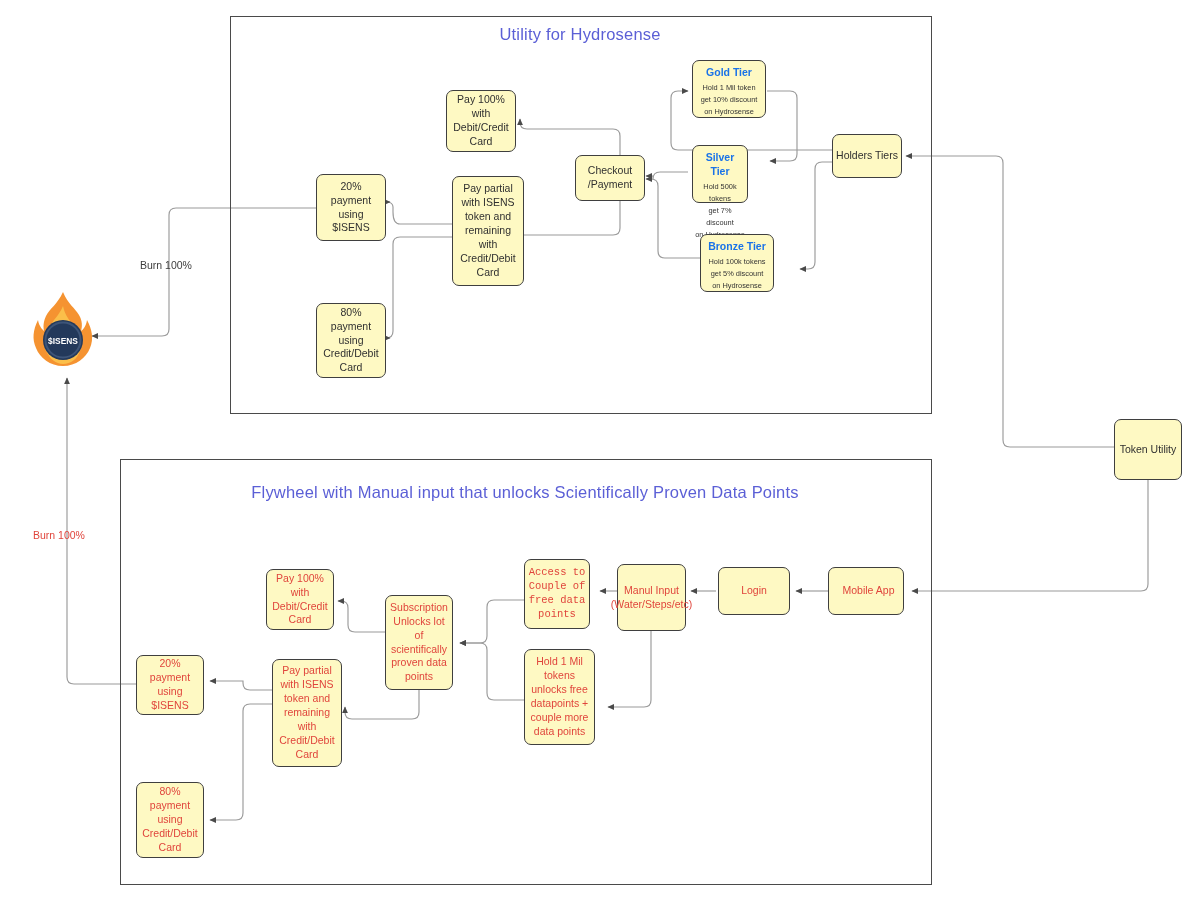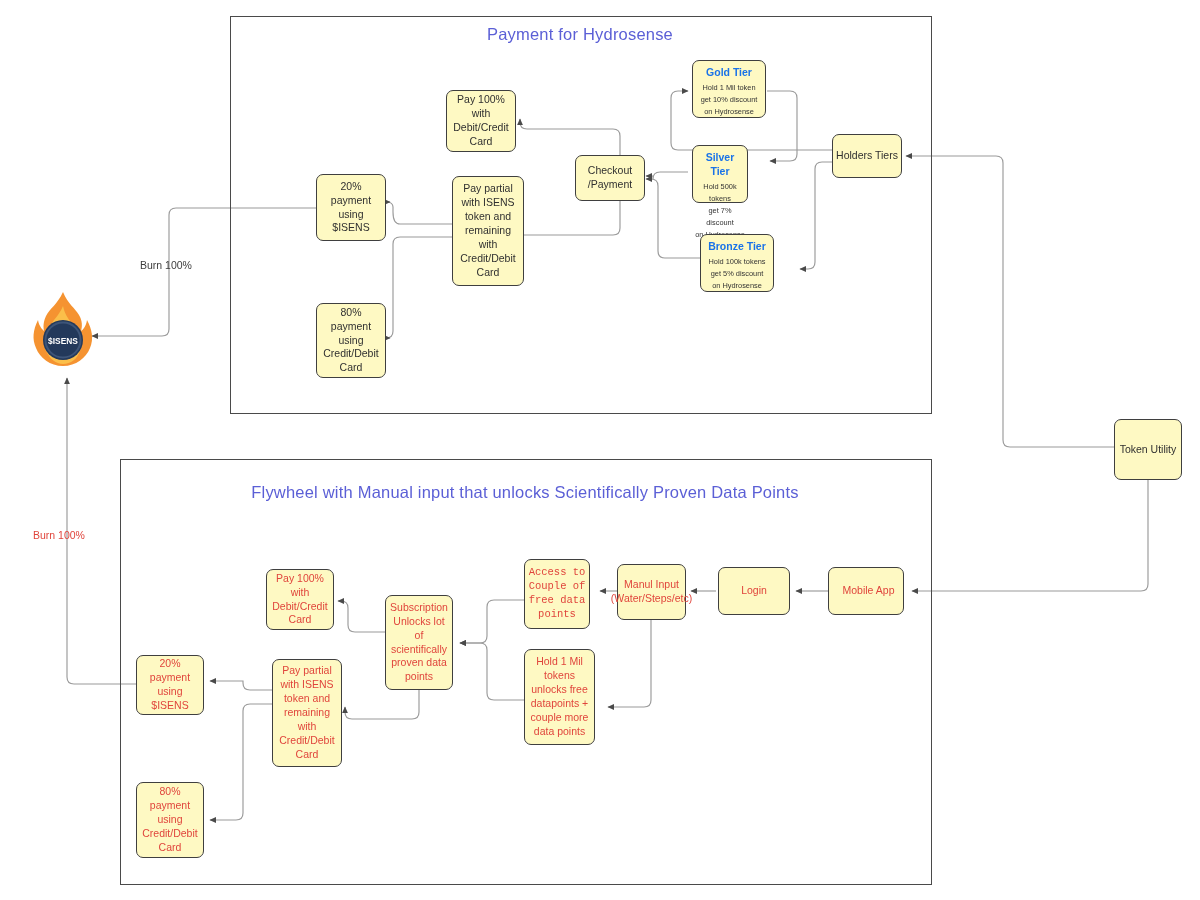--- a/index.html
+++ b/index.html
@@ -87,21 +87,21 @@
 
       <path d="M272,690 L250,690 Q243,690 243,683 L243,681 L210,681"></path>
 
       <path d="M272,704 L250,704 Q243,704 243,711 L243,813 Q243,820 236,820 L210,820"></path>
 
       <path d="M136,684 L74,684 Q67,684 67,677 L67,378"></path>
     </g>
   </svg>
 
   <div class="group-box" style="left:230px;top:16px;width:700px;height:396px;"></div>
-  <div class="group-title" style="left:230px;top:25px;width:700px;">Payment for Hydrosense</div>
+  <div class="group-title" style="left:230px;top:25px;width:700px;">Utility for Hydrosense</div>
 
   <div class="group-box" style="left:120px;top:459px;width:810px;height:424px;"></div>
   <div class="group-title" style="left:120px;top:483px;width:810px;">Flywheel with Manual input that unlocks Scientifically Proven Data Points</div>
 
   <div id="burn-token">
     <svg width="66" height="78" viewBox="0 0 66 78">
       <path d="M33 2 C27 15 20 18 16 26 C12 34 14 41 14 41 C14 41 9 37 8 30
                C3 40 2 49 6 58 C10 68 20 76 33 76 C46 76 56 68 60 58
                C64 49 62 39 57 30 C56 38 51 41 51 41 C51 41 54 33 49 25
                C45 18 38 14 33 2 Z" fill="#f59331"></path>
@@ -149,21 +149,21 @@
   </div>
 
   <div class="edge-label" style="left:140px;top:259px;">Burn 100%</div>
 
   <div class="node gray" style="left:1114px;top:419px;width:68px;height:61px;">Token Utility</div>
 
   <div class="node red" style="left:828px;top:567px;width:76px;height:48px;padding-left:7px;">Mobile App</div>
 
   <div class="node red" style="left:718px;top:567px;width:72px;height:48px;">Login</div>
 
-  <div class="node red" style="left:617px;top:564px;width:69px;height:56px;">Manul Input (Water/Steps/etc)</div>
+  <div class="node red" style="left:617px;top:564px;width:69px;height:67px;">Manul Input (Water/Steps/etc)</div>
 
   <div class="node red" style="left:524px;top:559px;width:66px;height:70px;font-family:Liberation Mono, monospace;">Access to Couple of free data points</div>
 
   <div class="node red" style="left:524px;top:649px;width:71px;height:96px;">Hold 1 Mil tokens unlocks free datapoints + couple more data points</div>
 
   <div class="node red" style="left:385px;top:595px;width:68px;height:95px;">Subscription Unlocks lot of scientifically proven data points</div>
 
   <div class="node red" style="left:266px;top:569px;width:68px;height:61px;">Pay 100% with Debit/Credit Card</div>
 
   <div class="node red" style="left:272px;top:659px;width:70px;height:108px;">Pay partial with ISENS token and remaining with Credit/Debit Card</div>

